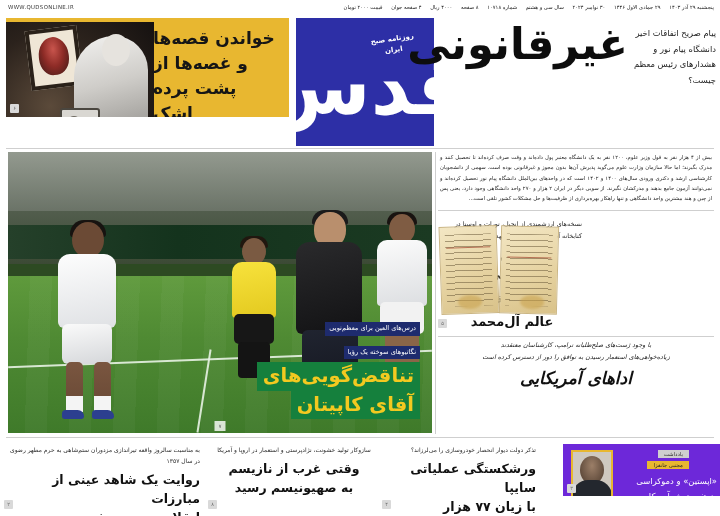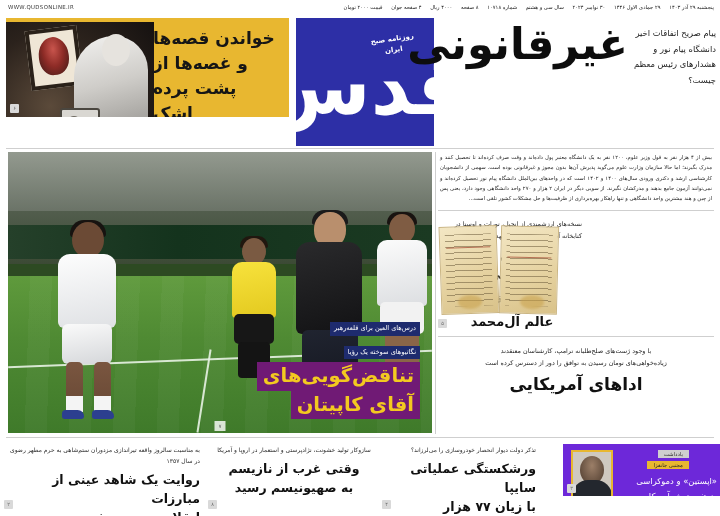--- a/index.html
+++ b/index.html
@@ -198,21 +198,21 @@
 
   .sp-caption {
     position:absolute; right:12px; bottom:14px; width:186px; text-align:right;
     direction:rtl;
   }
   .sp-kicker {
     display:inline-block; background:#1e2b6e; color:#fff; font-size:6.6px;
     line-height:1.8; padding:1px 4px; text-align:right; margin-bottom:3px;
   }
   .sp-title {
-    display:inline-block; background:#701a75; color:#f3c920;
+    display:inline-block; background:#15803d; color:#f3c920;
     font-size:19.5px; font-weight:800; line-height:1.35; padding:1px 6px;
     white-space:nowrap;
     text-align:center;
   }
   .sp-pagenum {
     position:absolute; left:50%; bottom:2px; transform:translateX(-50%);
     width:11px; height:10px; background:#ffffffcc; color:#555;
     font-size:5px; line-height:10px; text-align:center;
   }
 
@@ -252,21 +252,21 @@
   }
   .ms-page .red {
     position:absolute; left:6px; right:6px; height:1px; background:#a3452e; opacity:.7;
   }
   .ms-stain {
     position:absolute; bottom:4px; width:24px; height:14px; border-radius:50%;
     background:#c9a14a; opacity:.55; filter:blur(1px);
   }
 
   
-  .amer { margin-top:8px; }
+  .amer { margin-top:2px;font-style:italic; }
   .amer-title {
     font-size:17px; font-weight:800; color:#111; text-align:center; margin-top:5px;
   }
 
   
   .bottom { position:absolute; left:0; top:440px; width:720px; height:76px; }
   .bcell { position:absolute; top:4px; direction:rtl; }
   .b-kicker { font-size:6px; line-height:1.85; color:#2a2a2a; text-align:right; }
   .b-title { margin-top:4px; font-size:12.5px; font-weight:800; line-height:1.52;
     color:#111; text-align:right; }
@@ -396,21 +396,21 @@
 
     <div class="figure fig-sub">
       <div class="hair"></div>
       <div class="head"></div>
       <div class="shirt"></div>
       <div class="shorts"></div>
       <div class="legs"></div>
     </div>
 
     <div class="sp-caption">
-      <div class="sp-kicker">درس‌های العین برای قلعه‌رهبر</div><br>
+      <div class="sp-kicker">درس‌های العین برای معظم‌نویی</div><br>
       <div class="sp-kicker">نگاتیوهای سوخته یک رؤیا</div><br>
       <div class="sp-title">تناقض‌گویی‌های</div><br>
       <div class="sp-title">آقای کاپیتان</div>
     </div>
     <div class="sp-pagenum">۷</div>
   </div>
 
   <div class="rcol">
     <div class="rc-body">بیش از ۴ هزار نفر به‌ قول وزیر علوم، ۱۲۰۰ نفر به یک دانشگاه معتبر پول داده‌اند و وقت صرف کرده‌اند تا تحصیل کنند و مدرک بگیرند؛ اما حالا سازمان وزارت علوم می‌گوید پذیرش آن‌ها بدون مجوز و غیرقانونی بوده است. سهمی از دانشجویان کارشناسی ارشد و دکتری ورودی سال‌های ۱۴۰۰ و ۱۴۰۲ است که در واحدهای بین‌الملل دانشگاه پیام نور تحصیل کرده‌اند و نمی‌توانند آزمون جامع بدهند و مدرکشان نگیرند. از سویی دیگر در ایران ۲ هزار و ۲۷۰ واحد دانشگاهی وجود دارد، یعنی پس از چین و هند بیشترین واحد دانشگاهی و تنها راهکار بهره‌برداری از ظرفیت‌ها و حل مشکلات کشور تلقی است...</div>
 
@@ -435,21 +435,21 @@
         <div class="story-title">در کتابخانه</div>
         <div class="story-title">عالم آل‌محمد</div>
       </div>
       <div class="badge" style="left:0px; bottom:2px;">۵</div>
     </div>
 
     <div class="rc-sep"></div>
 
     <div class="story amer">
       <div class="story-kicker" style="text-align:center;">با وجود ژست‌های صلح‌طلبانه ترامپ، کارشناسان معتقدند</div>
-      <div class="story-kicker" style="text-align:center;">زیاده‌خواهی‌های تومان رسیدن به توافق را دور از دسترس کرده است</div>
+      <div class="story-kicker" style="text-align:center;">زیاده‌خواهی‌های استعمار رسیدن به توافق را دور از دسترس کرده است</div>
       <div class="amer-title">اداهای آمریکایی</div>
     </div>
   </div>
 
   <div class="bottom">
 
     <div class="bcell" style="left:8px; width:192px;">
       <div class="b-kicker">به مناسبت سالروز واقعه تیراندازی مزدوران ستم‌شاهی به حرم مطهر رضوی در سال ۱۳۵۷</div>
       <div class="b-title">روایت یک شاهد عینی از مبارزات</div>
       <div class="b-title" style="margin-top:0;">انقلابی مردم مشهد</div>

